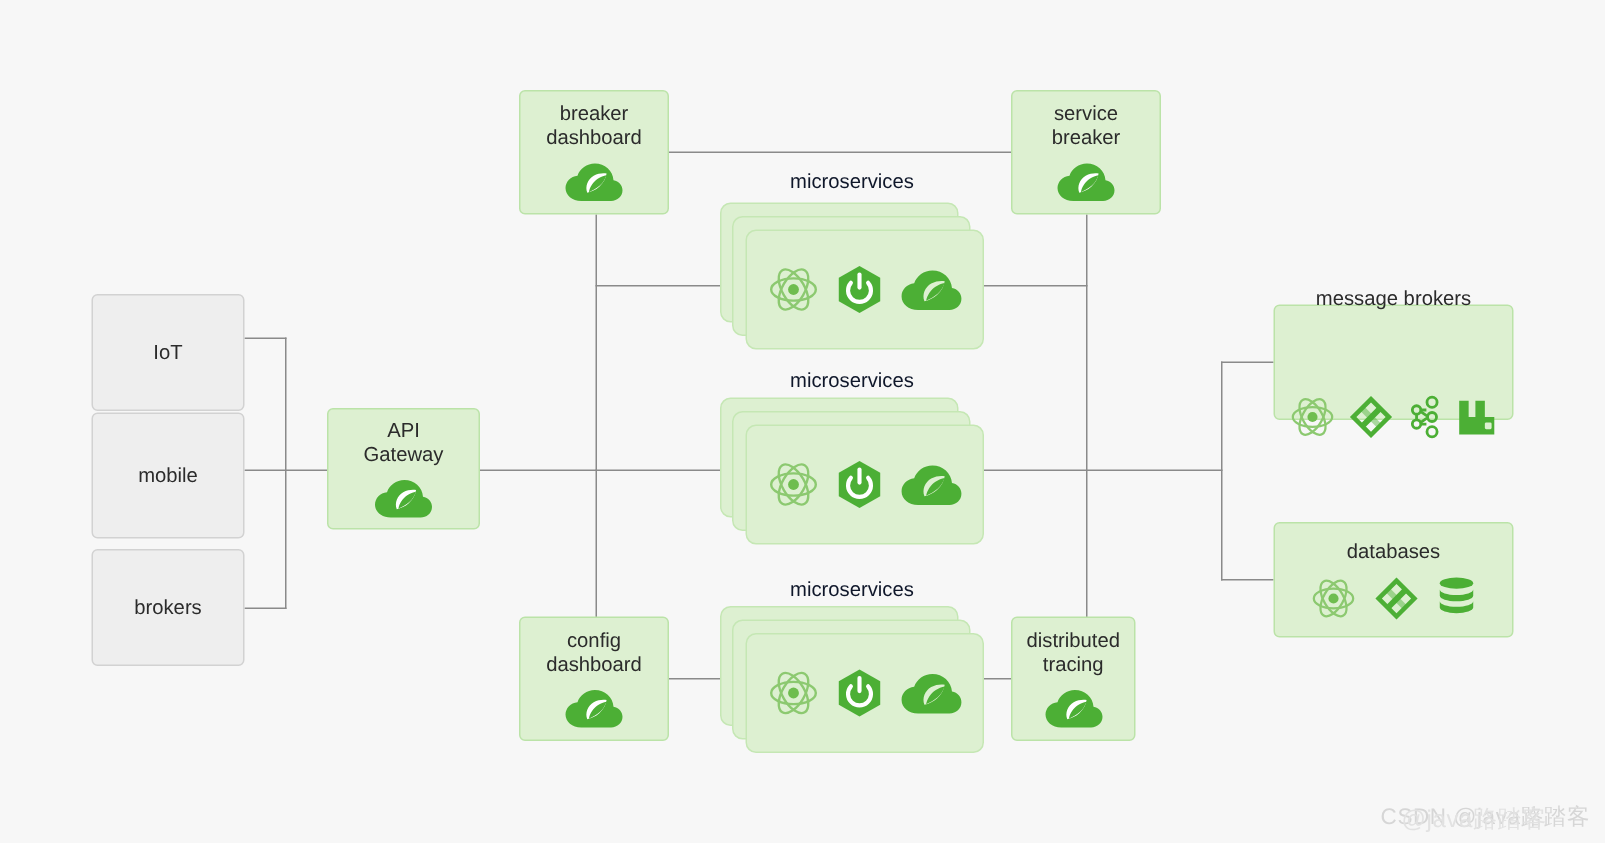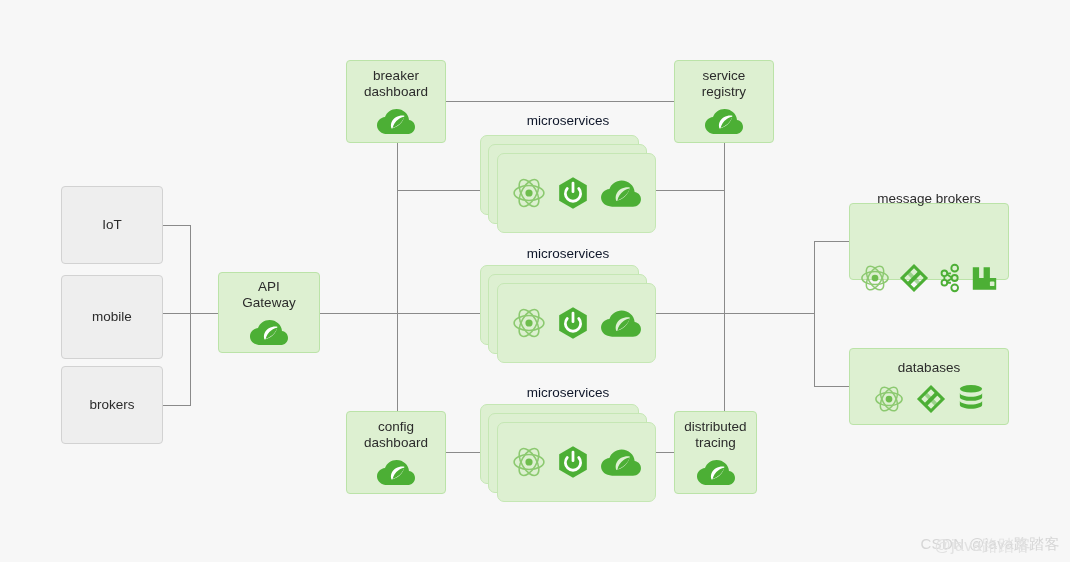--- a/index.html
+++ b/index.html
@@ -136,21 +136,21 @@
   <div class="ln h" style="left:446px; top:101px; width:228px;"></div>
 
   <div class="ln h" style="left:655px; top:190px; width:70px;"></div>
   <div class="ln h" style="left:655px; top:313px; width:160px;"></div>
   <div class="ln h" style="left:655px; top:452px; width:20px;"></div>
 
   <div class="ln v" style="left:814px; top:241px; height:146px;"></div>
   <div class="ln h" style="left:814px; top:241px; width:35px;"></div>
   <div class="ln h" style="left:814px; top:386px; width:35px;"></div>
 
-  <div class="node gray" style="left:61px; top:186px; width:102px; height:78px;justify-content:center;">
+  <div class="node gray" style="left:61px; top:196px; width:102px; height:78px;justify-content:center;">
     <div class="label">IoT</div>
   </div>
   <div class="node gray" style="left:61px; top:275px; width:102px; height:84px;">
     <div class="label">mobile</div>
   </div>
   <div class="node gray" style="left:61px; top:366px; width:102px; height:78px;">
     <div class="label">brokers</div>
   </div>
 
   <div class="node green" style="left:218px; top:272px; width:102px; height:81px;">
@@ -172,21 +172,21 @@
       <svg class="ico" width="40" height="28" viewBox="0 0 40 28">
         <path fill="#4caf35" d="M11.5 27C5.4 27 1 23.2 1 18.4c0-4.3 3.4-7.8 8-8.3C10.6 5.4 15.2 2 20.6 2c6.6 0 12 4.9 12.4 11.1 3.6.6 6 3.4 6 6.8 0 4-3.3 7.1-7.6 7.1H11.5z"></path>
         <path fill="#ffffff" d="M15.5 21.5c-1.6-4.2.3-9 4.3-11.3 3-1.7 6.3-1.9 8.6-1.5-.4 2.6-2 6.3-4.9 8.8-2.4 2.1-5.3 3.4-8 4z"></path>
         <path fill="#4caf35" d="M16.6 21.1c.6-3.3 2.8-6.8 5.9-8.9 1.9-1.3 4-2.1 5.8-2.4-.7 2.2-2.1 4.9-4.4 6.9-2.2 1.9-4.8 3.3-7.3 4.4z"></path>
       </svg>
     </div>
   </div>
 
   <div class="node green" style="left:674px; top:60px; width:100px; height:83px;">
     <div class="label">service
-registry</div>
+breaker</div>
     <div class="iconrow" style="margin-top:5px;">
       <svg class="ico" width="40" height="28" viewBox="0 0 40 28">
         <path fill="#4caf35" d="M11.5 27C5.4 27 1 23.2 1 18.4c0-4.3 3.4-7.8 8-8.3C10.6 5.4 15.2 2 20.6 2c6.6 0 12 4.9 12.4 11.1 3.6.6 6 3.4 6 6.8 0 4-3.3 7.1-7.6 7.1H11.5z"></path>
         <path fill="#ffffff" d="M15.5 21.5c-1.6-4.2.3-9 4.3-11.3 3-1.7 6.3-1.9 8.6-1.5-.4 2.6-2 6.3-4.9 8.8-2.4 2.1-5.3 3.4-8 4z"></path>
         <path fill="#4caf35" d="M16.6 21.1c.6-3.3 2.8-6.8 5.9-8.9 1.9-1.3 4-2.1 5.8-2.4-.7 2.2-2.1 4.9-4.4 6.9-2.2 1.9-4.8 3.3-7.3 4.4z"></path>
       </svg>
     </div>
   </div>
 
   <div class="node green" style="left:346px; top:411px; width:100px; height:83px;">

